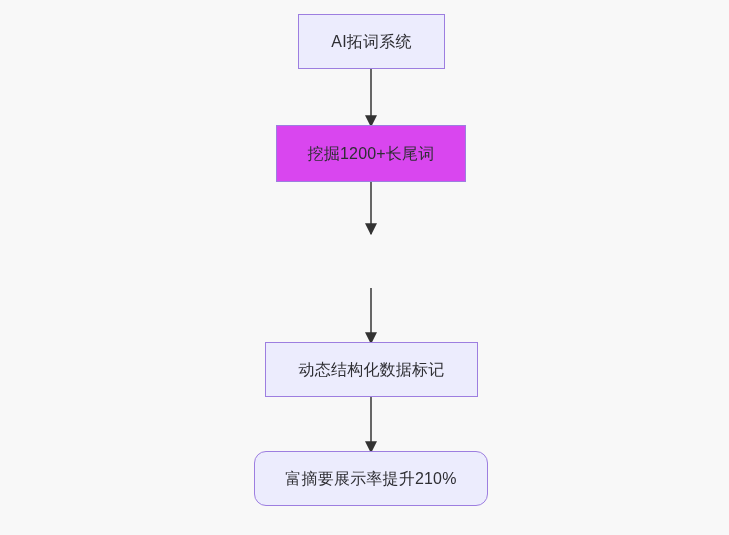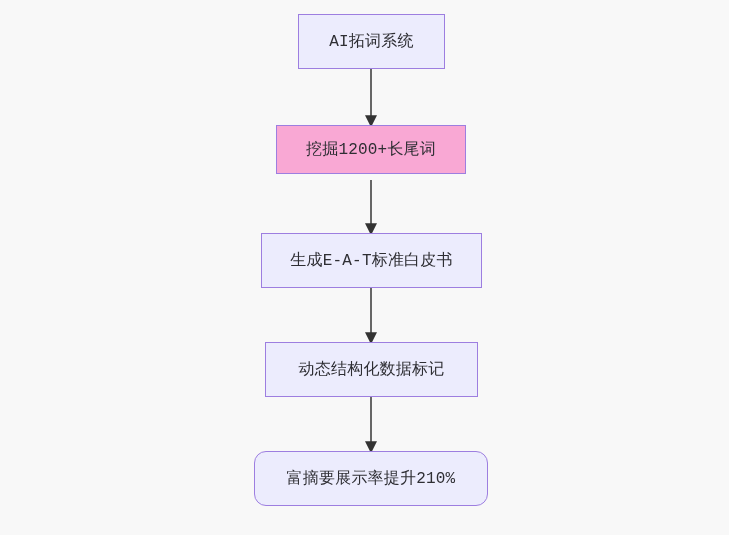--- a/index.html
+++ b/index.html
@@ -32,21 +32,20 @@
     background: #ececfd;
     border: 1.6px solid #9d7ee0;
     display: flex;
     align-items: center;
     justify-content: center;
     color: #2e2e33;
     font-size: 16px;
     line-height: 1;
     letter-spacing: 0.2px;
     white-space: nowrap;
-    font-family: Liberation Mono, monospace;
   }
   .node-label {
     display: block;
   }
 </style>
 </head>
 <body style="background: rgb(248, 248, 248);">
 
 <div id="flow-root">
 
@@ -67,27 +66,24 @@
     </g>
     <g>
       <line x1="371" y1="397" x2="371" y2="452" stroke="#666666" stroke-width="2" marker-end="url(#arrowhead)"></line>
     </g>
   </svg>
 
   <div class="node" id="node-1" style="left: 298px; top: 14px; width: 147px; height: 55px; background: rgb(236, 236, 253); border-color: rgb(157, 126, 224); color: rgb(46, 46, 51);">
     <span class="node-label">AI拓词系统</span>
   </div>
 
-  <div class="node" id="node-2" style="left: 276px; top: 125px; width: 190px; height: 49px; background: #f9a8d4; border-color: rgb(157, 126, 224); color: rgb(46, 46, 51);">
+  <div class="node" id="node-2" style="left: 276px; top: 125px; width: 190px; height: 57px; background: #d946ef; border-color: rgb(157, 126, 224); color: rgb(46, 46, 51);">
     <span class="node-label">挖掘1200+长尾词</span>
   </div>
 
-  <div class="node" id="node-3" style="left: 261px; top: 233px; width: 221px; height: 55px; background: rgb(236, 236, 253); border-color: rgb(157, 126, 224); color: rgb(46, 46, 51);">
-    <span class="node-label">生成E-A-T标准白皮书</span>
-  </div>
 
   <div class="node" id="node-4" style="left: 265px; top: 342px; width: 213px; height: 55px; background: rgb(236, 236, 253); border-color: rgb(157, 126, 224); color: rgb(46, 46, 51);">
     <span class="node-label">动态结构化数据标记</span>
   </div>
 
   <div class="node" id="node-5" style="left: 254px; top: 451px; width: 234px; height: 55px; background: rgb(236, 236, 253); border-color: rgb(157, 126, 224); color: rgb(46, 46, 51); border-radius: 12px;">
     <span class="node-label">富摘要展示率提升210%</span>
   </div>
 
 </div>

